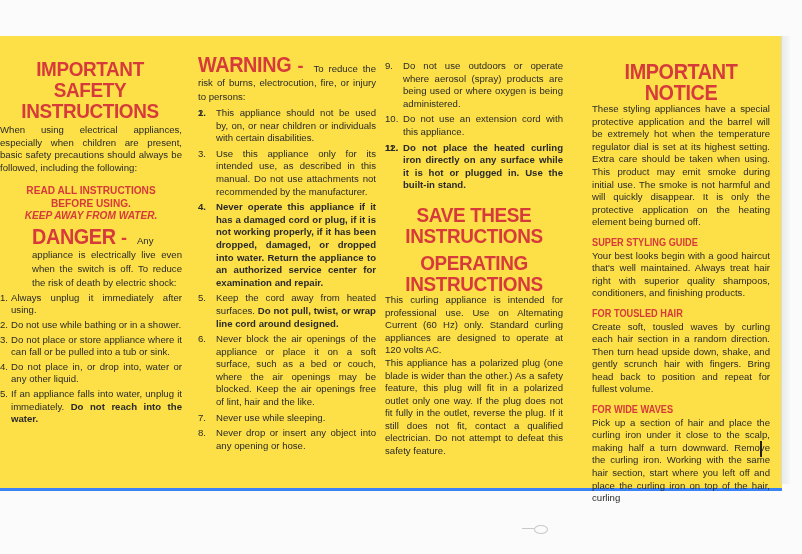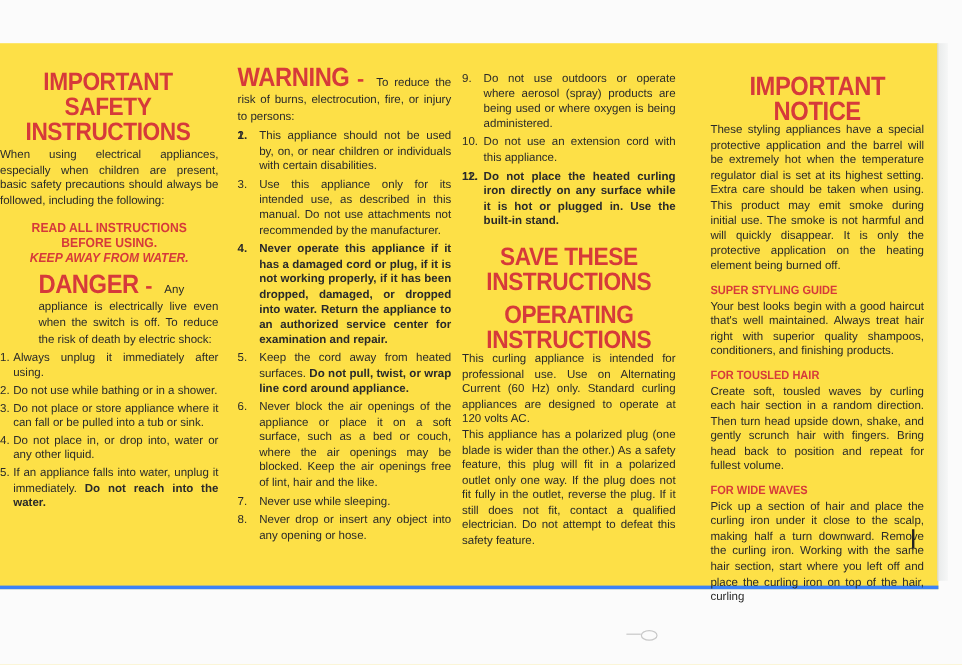--- a/index.html
+++ b/index.html
@@ -95,21 +95,21 @@
 
   <div class="col c2">
     <div class="warn-line">
       <span class="danger-word">WARNING</span><span class="dash">-</span><span>To reduce the risk of burns, electrocution, fire, or injury to persons:</span>
     </div>
     <ol class="items">
       <li><span class="num b">1.</span></li>
       <li><span class="num">2.</span><span>This appliance should not be used by, on, or near children or individuals with certain disabilities.</span></li>
       <li><span class="num">3.</span><span>Use this appliance only for its intended use, as described in this manual. Do not use attachments not recommended by the manufacturer.</span></li>
       <li><span class="num b">4.</span><span class="b">Never operate this appliance if it has a damaged cord or plug, if it is not working properly, if it has been dropped, damaged, or dropped into water. Return the appliance to an authorized service center for examination and repair.</span></li>
-      <li><span class="num">5.</span><span>Keep the cord away from heated surfaces. </span><span class="b">Do not pull, twist, or wrap line cord around appliance.</span></li>
+      <li><span class="num">5.</span><span>Keep the cord away from heated surfaces. </span><span class="b">Do not pull, twist, or wrap line cord around designed.</span></li>
       <li><span class="num">6.</span><span>Never block the air openings of the appliance or place it on a soft surface, such as a bed or couch, where the air openings may be blocked. Keep the air openings free of lint, hair and the like.</span></li>
       <li><span class="num">7.</span><span>Never use while sleeping.</span></li>
       <li><span class="num">8.</span><span>Never drop or insert any object into any opening or hose.</span></li>
     </ol>
   </div>
 
   <div class="col c3">
     <ol class="items first-list">
       <li><span class="num">9.</span><span>Do not use outdoors or operate where aerosol (spray) products are being used or where oxygen is being administered.</span></li>
       <li><span class="num">10.</span><span>Do not use an extension cord with this appliance.</span></li>

